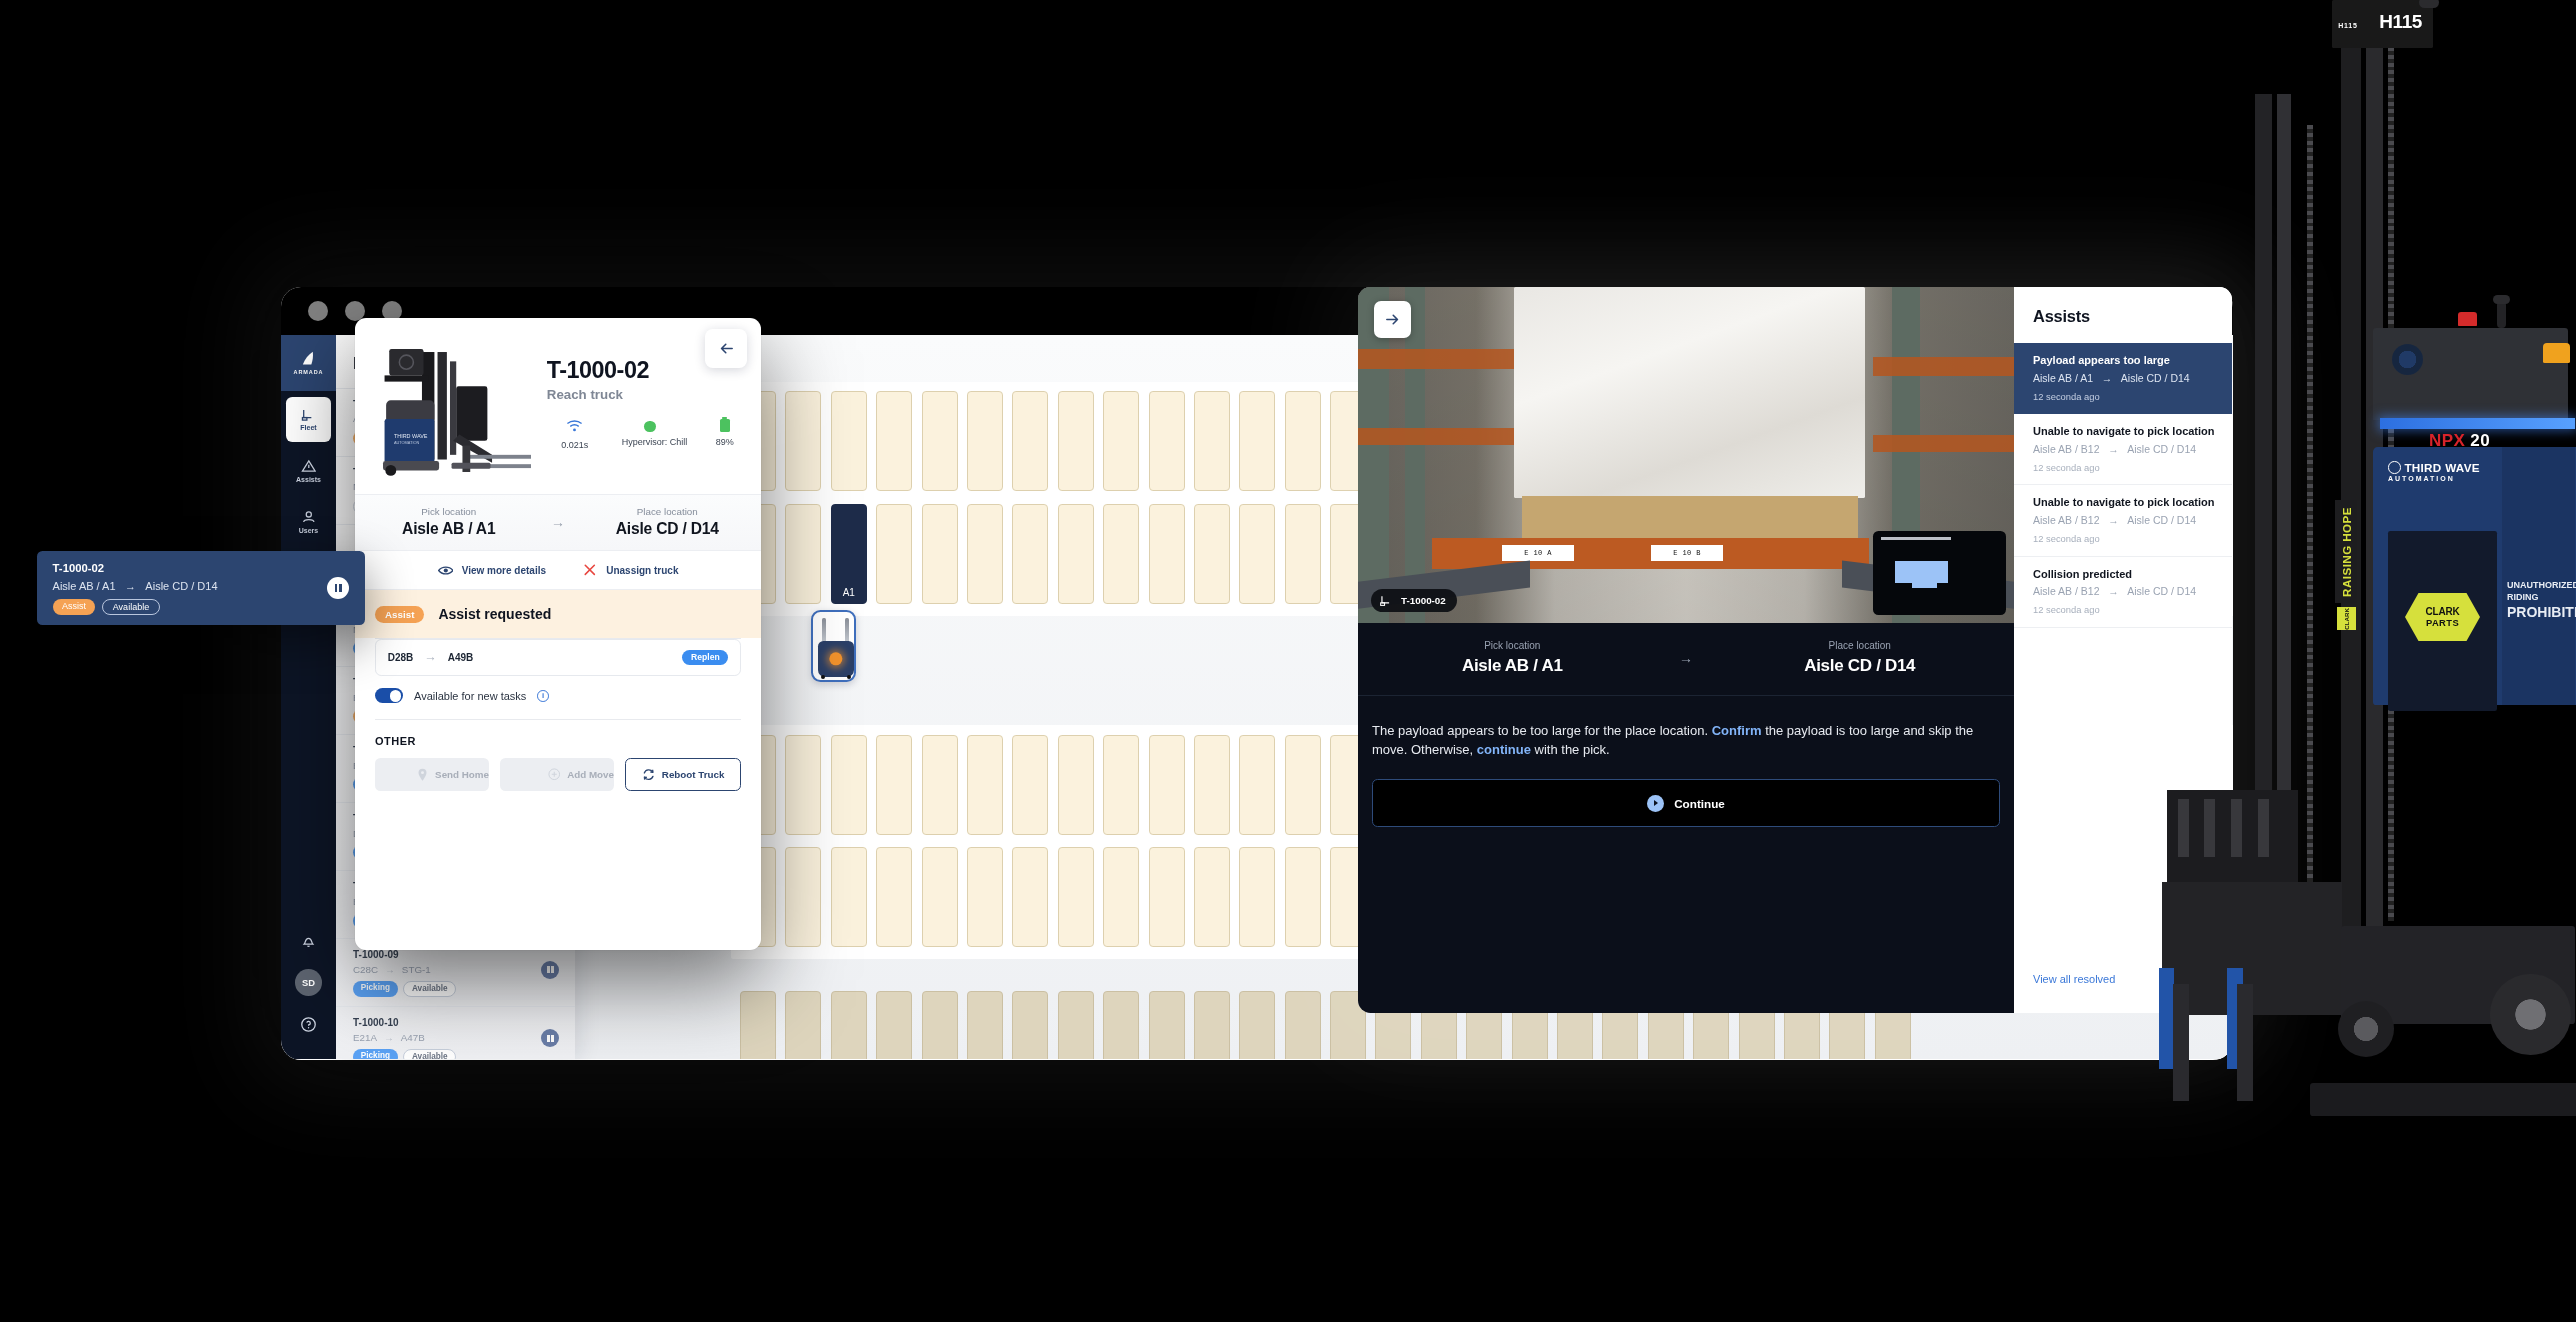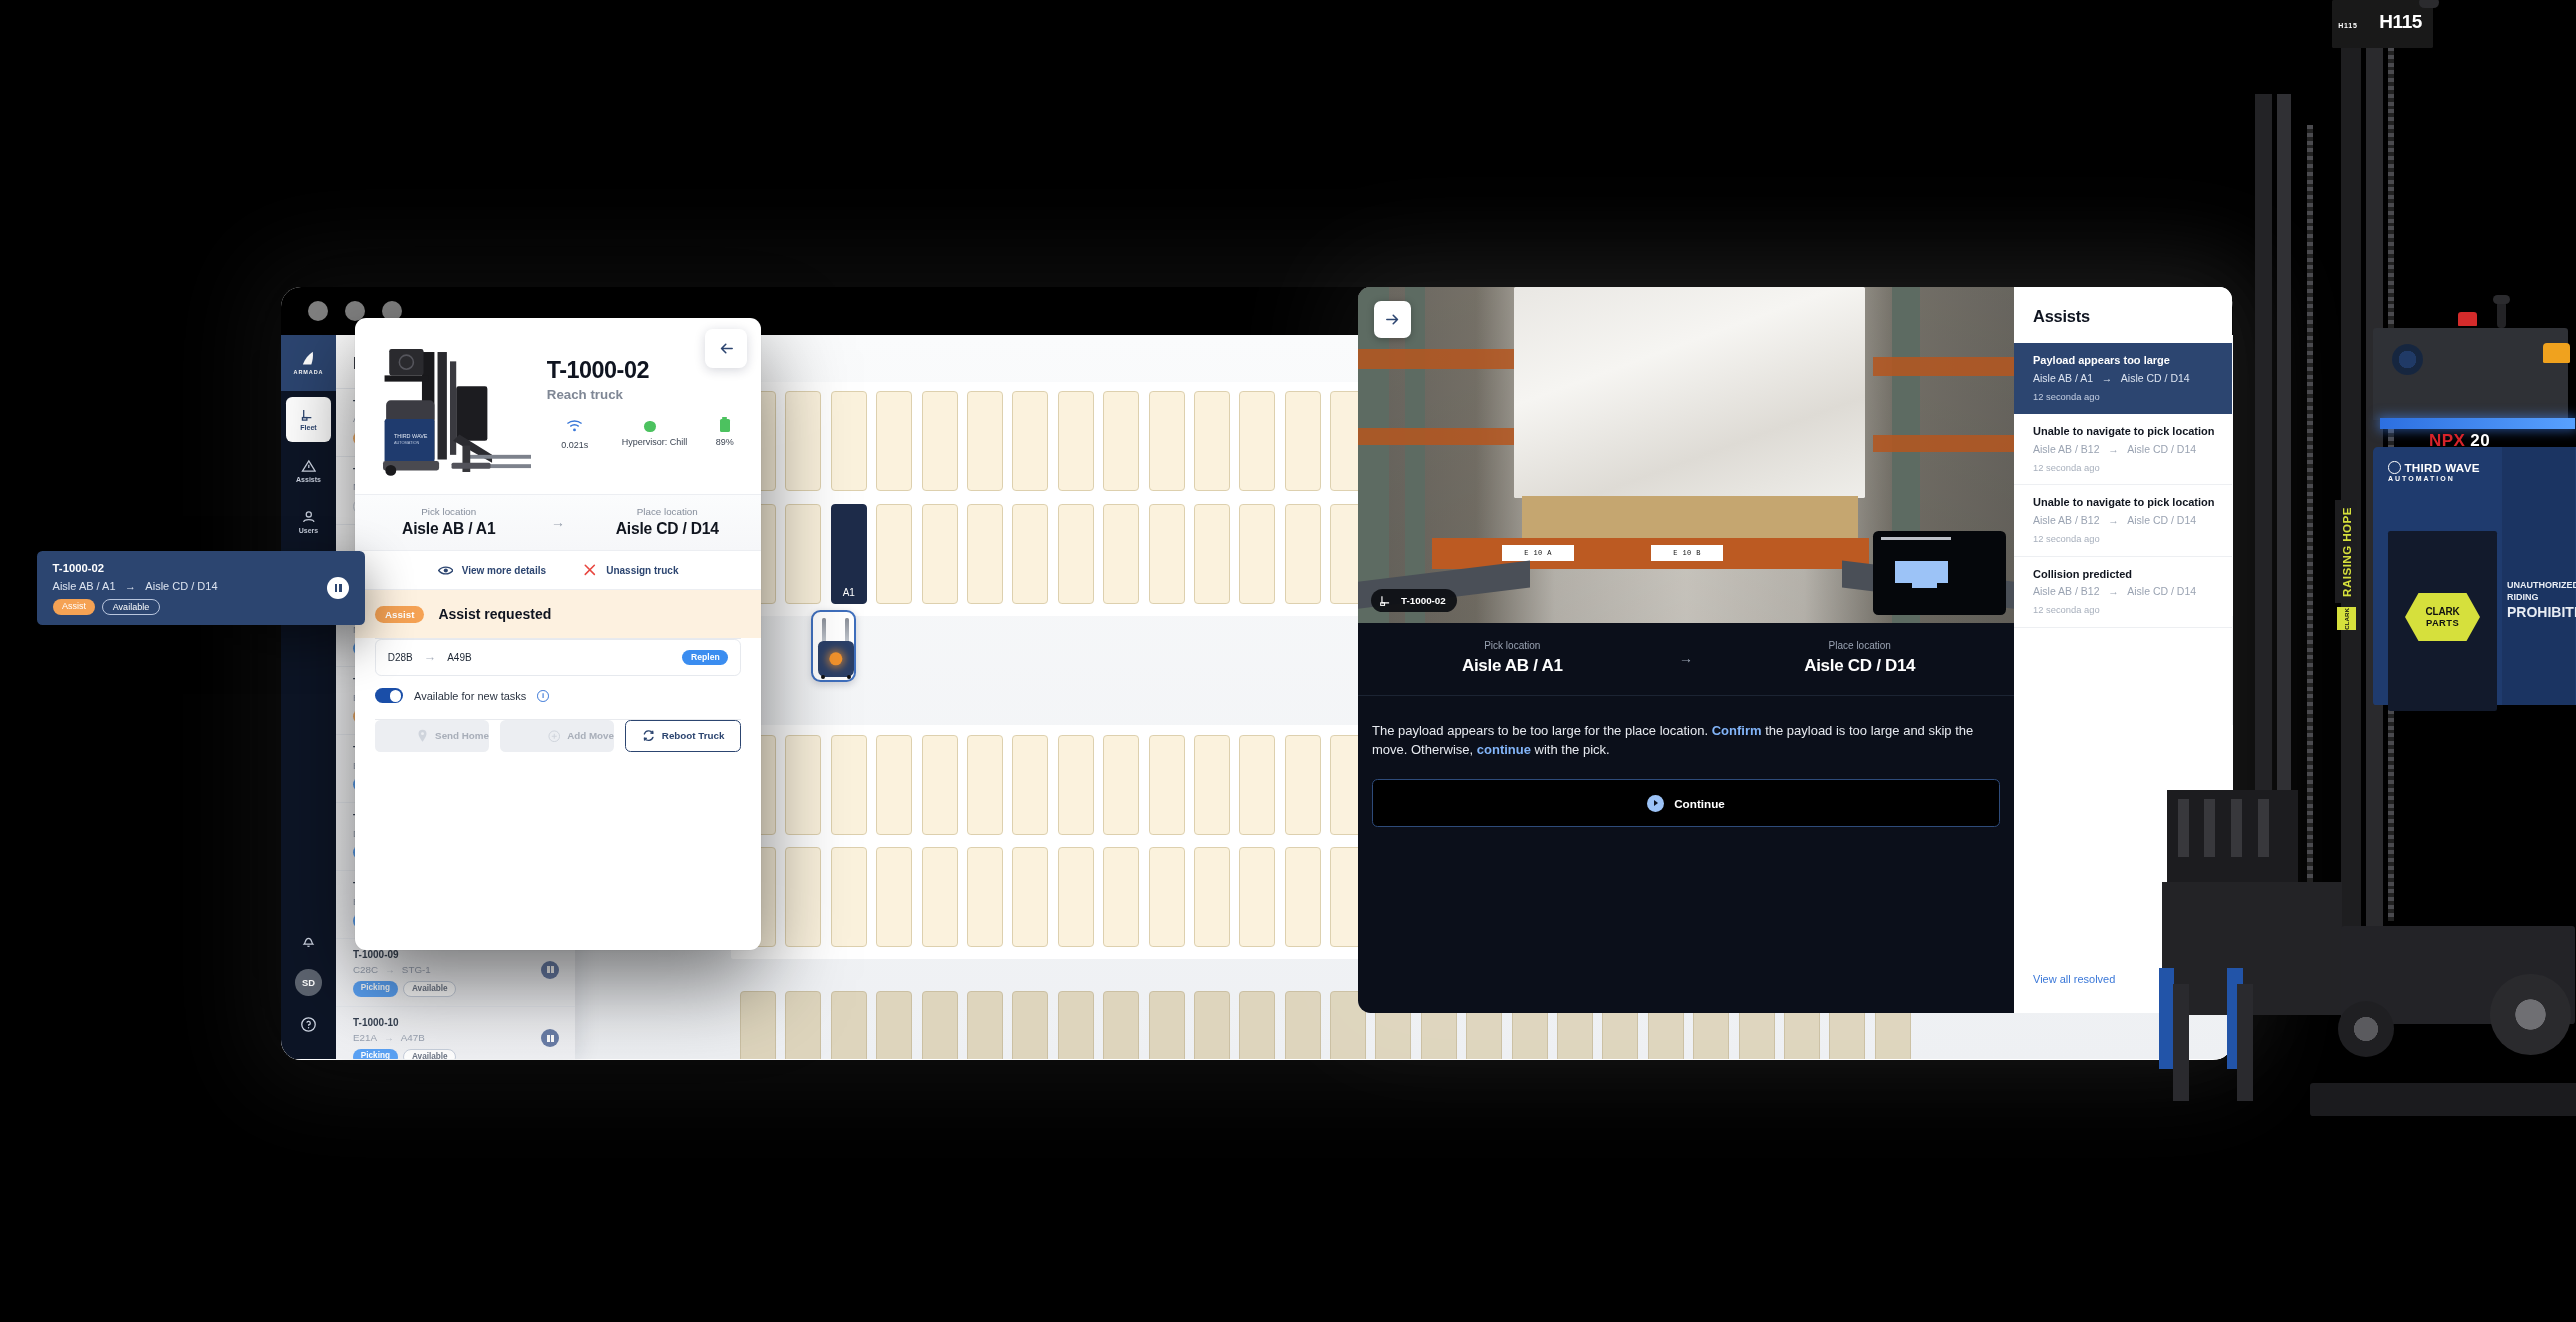--- a/index.html
+++ b/index.html
@@ -149,21 +149,21 @@
   }
   .assist-pill { background:#f5a254; color:#fff; font-size: 9.8px; padding: 3.1px 10px; border-radius: 9.4px; font-weight:600; }
   .assist-txt { font-size: 14px; font-weight:800; color:#0f1420; }
   .sec { padding: 0 20px; }
   .sec-h { font-size: 11px; font-weight:800; letter-spacing: 0.5px; color:#0f1420; padding: 15.6px 0 11px 0; }
   .hr { height:0.8px; background:#e8eaee; margin: 0 20px; }
   .task-row {
     border:0.8px solid #e6e9ee; border-radius: 6.2px; background:#fff;
     display:flex; align-items:center; padding: 10px 11.7px; margin-bottom: 12.5px;
   }
-  .task-row .tcode { font-size: 10px; font-weight:400; color:#1c2533; }
+  .task-row .tcode { font-size: 10px; font-weight:700; color:#1c2533; }
   .task-row .tarw { color:#a9b0bd; margin: 0 11px; }
   .task-row .spacer { flex:1; }
   .tag-replen { background:#3b8df0; color:#fff; font-size: 8.6px; border-radius: 7.8px; padding: 2.3px 8.6px; font-weight:600; }
   .toggle-row { display:flex; align-items:center; gap: 11px; padding-bottom: 15.6px; }
   .toggle { width: 28px; height: 15px; background:#1a4ea8; border-radius: 7.8px; position:relative; }
   .toggle .knob { position:absolute; right:1.6px; top:1.6px; width:11.7px;height:11.7px;border-radius:50%;background:#fff; }
   .toggle-lbl { font-size: 11px; color:#2b3442; }
   .info-i { width: 11.7px; height:11.7px; border-radius:50%; border:1.1px solid #3b78d8; color:#3b78d8; font-size:7.8px; display:flex;align-items:center;justify-content:center; font-weight:700;}
   .other-btns { display:flex; gap: 11px; padding-bottom: 19px; }
   .obtn {
@@ -802,20 +802,21 @@
       <div class="toggle-row">
         <span class="toggle">
             <span class="knob"></span>
           </span>
         <span class="toggle-lbl">Available for new tasks</span>
         <span class="info-i">i</span>
       </div>
     </div>
     <div class="hr"></div>
     <div class="sec">
+      <div class="sec-h">OTHER</div>
       <div class="other-btns">
         <div class="obtn disabled">
           <svg viewBox="0 0 16 20" width="11" height="13.3">
             <path d="M8 19 C8 19 14 11.5 14 7 A6 6 0 1 0 2 7 C2 11.5 8 19 8 19Z" fill="#cfd4dc"></path>
             <circle cx="8" cy="7" r="2.2" fill="#eceef2"></circle>
           </svg>
           <span>Send Home</span>
         </div>
         <div class="obtn disabled">
           <svg viewBox="0 0 20 20" width="12.5" height="12.5">

